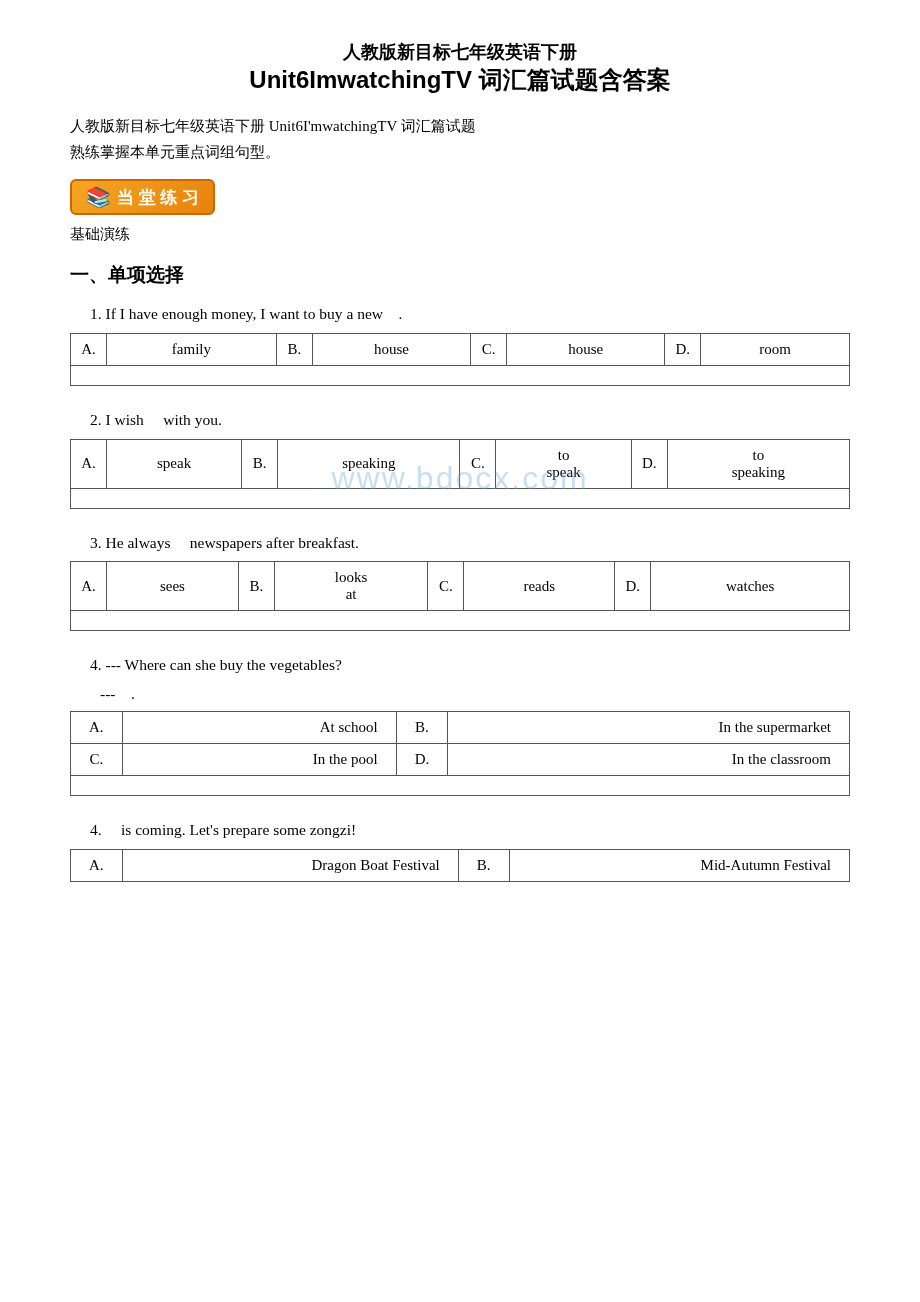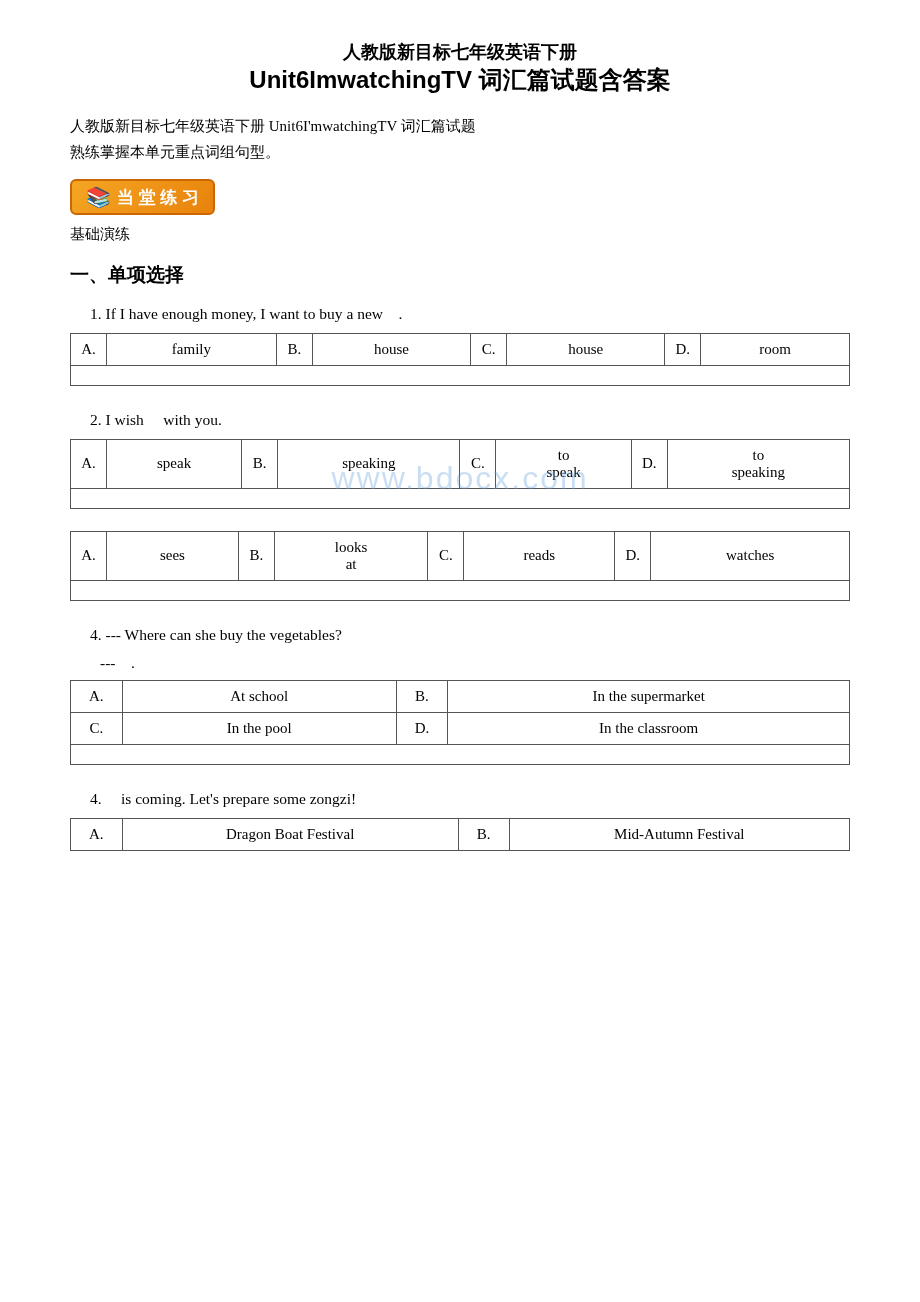--- a/index.html
+++ b/index.html
@@ -111,21 +111,21 @@
       transform: translateX(-50%);
       color: rgba(100, 160, 220, 0.35);
       font-size: 32px;
       font-family: Arial, sans-serif;
       pointer-events: none;
       white-space: nowrap;
       letter-spacing: 2px;
       text-align: right;
     }
     .q4-table td {
-      text-align: center;
+      text-align: right;
       padding: 7px 18px;
     }
     .q4-table .letter-cell {
       text-align: center;
       width: 36px;
     }
   </style>
 </head>
 <body>
 
@@ -190,20 +190,21 @@
         <td style="white-space: pre-line;">to<br>speaking</td>
       </tr>
       <tr class="answer-row">
         <td colspan="8" style="height:20px;"></td>
       </tr>
     </tbody>
       </table>
   </div>
 
   <div class="question-block">
+    <div class="question-text">3. He always　 newspapers after breakfast.</div>
     <table class="options-table">
       <tbody>
           <tr>
         <td class="letter-cell">A.</td>
         <td>sees</td>
         <td class="letter-cell">B.</td>
         <td style="white-space: pre-line;">looks<br>at</td>
         <td class="letter-cell">C.</td>
         <td>reads</td>
         <td class="letter-cell">D.</td>

